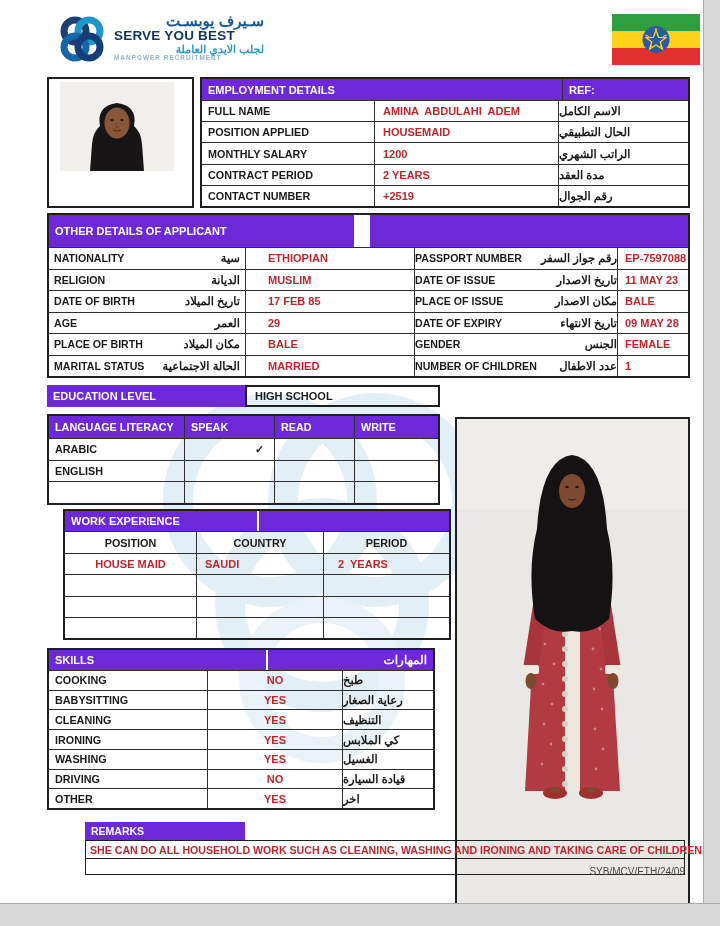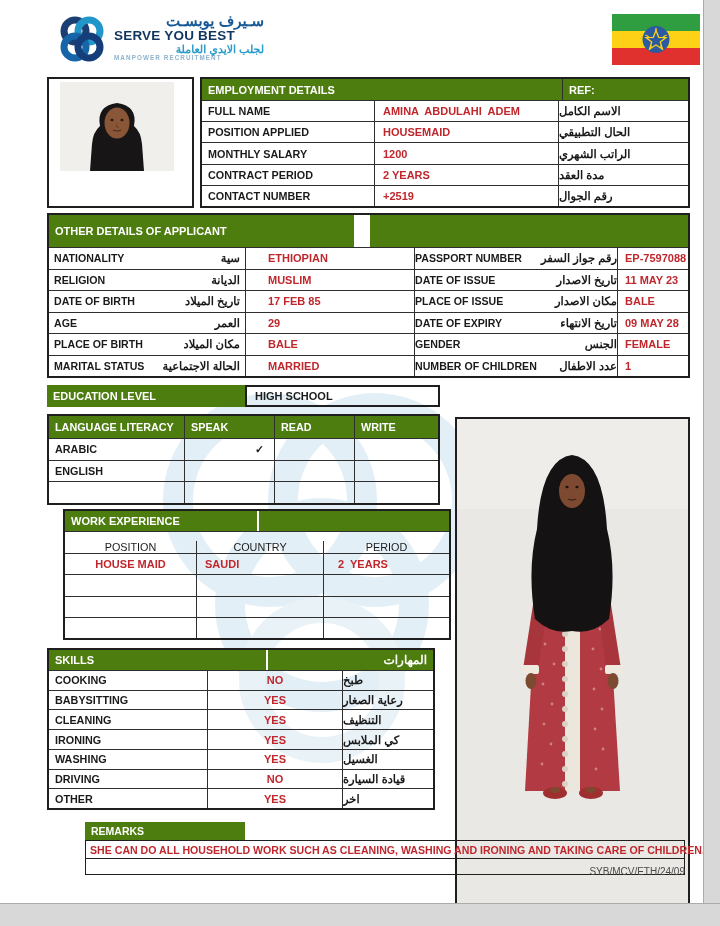--- a/index.html
+++ b/index.html
@@ -21,21 +21,21 @@
   
   .logo-icon { left:56px; top:14px; width:52px; height:54px; }
   .brand-text { left:114px; top:13px; width:150px; line-height:1.05; }
   .brand-ar { font-size:15px; font-weight:bold; color:#175a96; }
   .brand-en { font-size:13.5px; font-weight:bold; color:#12355f; letter-spacing:.2px; }
   .brand-sub-ar { font-size:11px; font-weight:bold; color:#2b9cc9; margin-top:1px; }
   .brand-sub-en { font-size:6.3px; font-weight:bold; color:#8fb3cd; letter-spacing:1.1px; }
   .flag { left:612px; top:14px; width:88px; height:51px; }
 
   
-  .purple { background:#4d7c0f; color:#ffffff; font-weight:bold; }
+  .purple { background:#6d28d9; color:#ffffff; font-weight:bold; }
   .red { color:#c0272d; font-weight:bold; }
   .cell { display:flex; align-items:center; overflow:hidden; white-space:pre; }
   .bl { border-left:1px solid #2f2f2f; }
   .bt { border-top:1px solid #2f2f2f; }
 
   
   .headshot-box { left:47px; top:77px; width:147px; height:131px; border:2px solid #1f1f1f; background:#ffffff; z-index:2; }
   .headshot-photo { position:absolute; left:11px; top:3px; width:114px; height:89px; }
 
   
@@ -72,21 +72,21 @@
   .lang-head > div { display:flex; align-items:center; padding-left:6px; }
   .lang-row { flex:1; display:flex; border-top:1px solid #2f2f2f; font-size:10.8px; font-weight:bold; }
   .lw1 { width:135px; } .lw2 { width:90px; } .lw3 { width:80px; } .lw4 { flex:1; }
   .lang-row .lw1 { padding-left:6px; }
   .lang-row .lw2 { justify-content:flex-end; padding-right:10px; }
 
   
   .work { left:63px; top:509px; width:388px; height:131px; border:2px solid #1f1f1f; display:flex; flex-direction:column; z-index:2; }
   .work-bar { height:20px; position:relative; font-size:11px; display:flex; align-items:center; padding-left:6px; }
   .work-bar .div1 { position:absolute; left:192px; top:0; width:2px; height:100%; background:#ffffff; }
-  .work-cols { height:22px; display:flex; font-size:10.8px; font-weight:normal;align-items:flex-end; }
+  .work-cols { height:22px; display:flex; font-size:10.8px; font-weight:bold; }
   .work-cols > div, .work-row > div { display:flex; align-items:center; }
   .ww1 { width:131px; } .ww2 { width:127px; } .ww3 { flex:1; }
   .work-cols .ww1, .work-cols .ww2, .work-cols .ww3 { justify-content:center; }
   .work-row { flex:1; display:flex; border-top:1px solid #2f2f2f; font-size:11px; }
   .work-row .ww1 { justify-content:center; }
   .work-row .ww2 { padding-left:8px; }
   .work-row .ww3 { padding-left:14px; }
 
   
   .skills { left:47px; top:648px; width:388px; height:162px; border:2px solid #1f1f1f; display:flex; flex-direction:column; z-index:2; }

